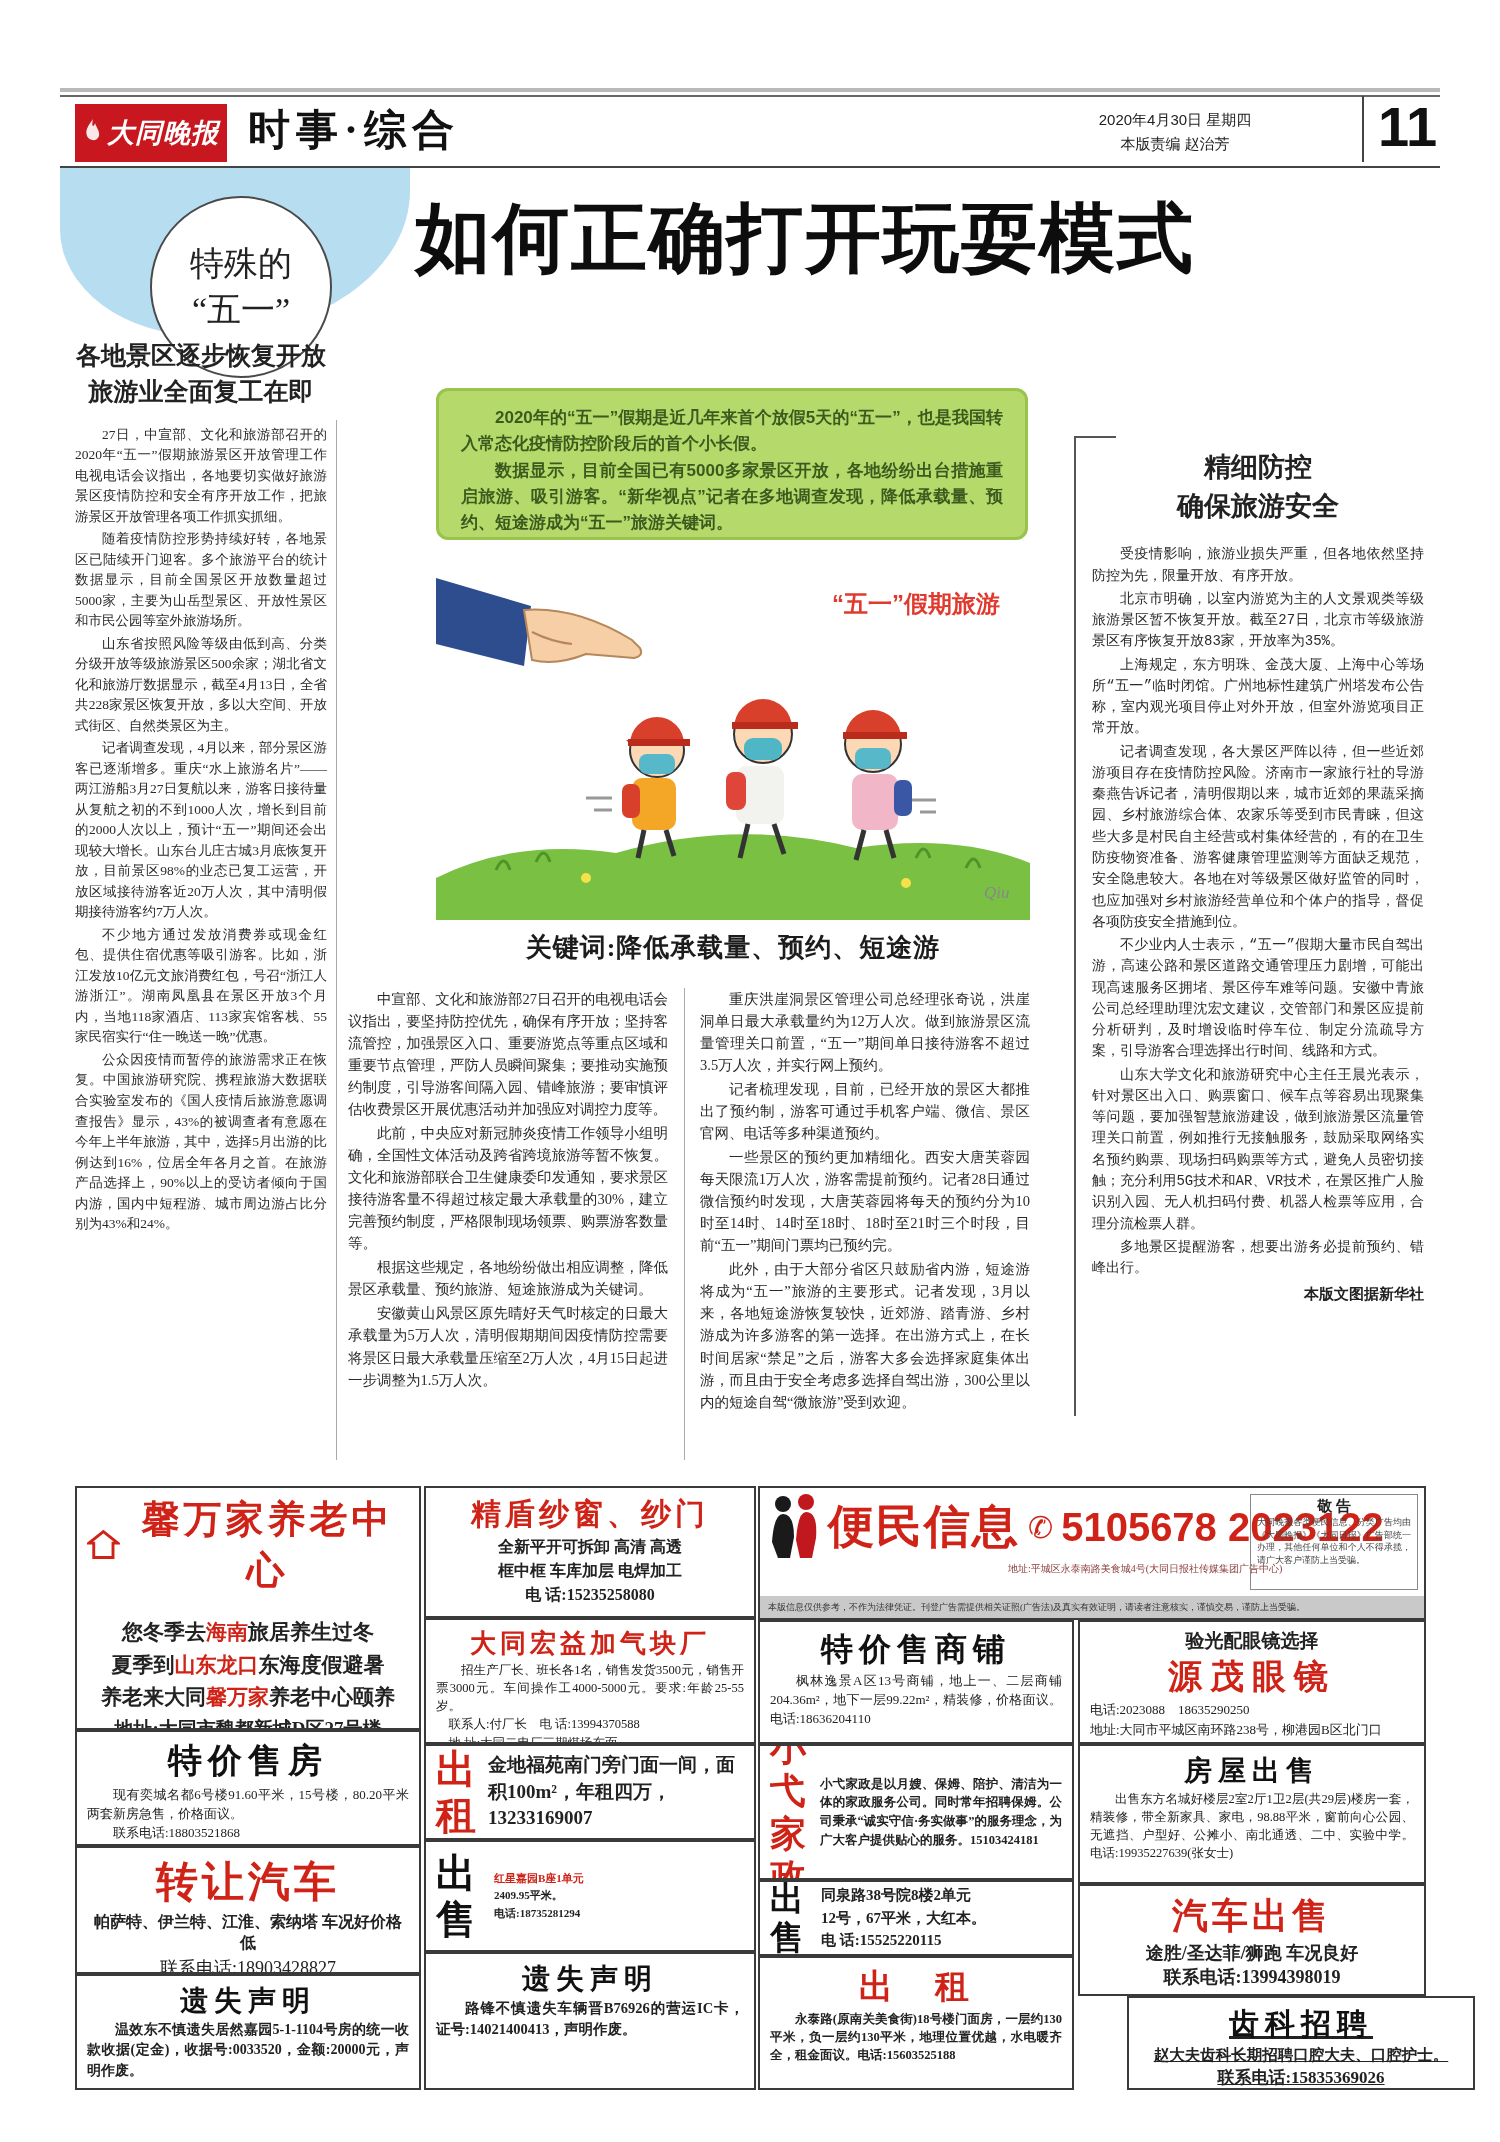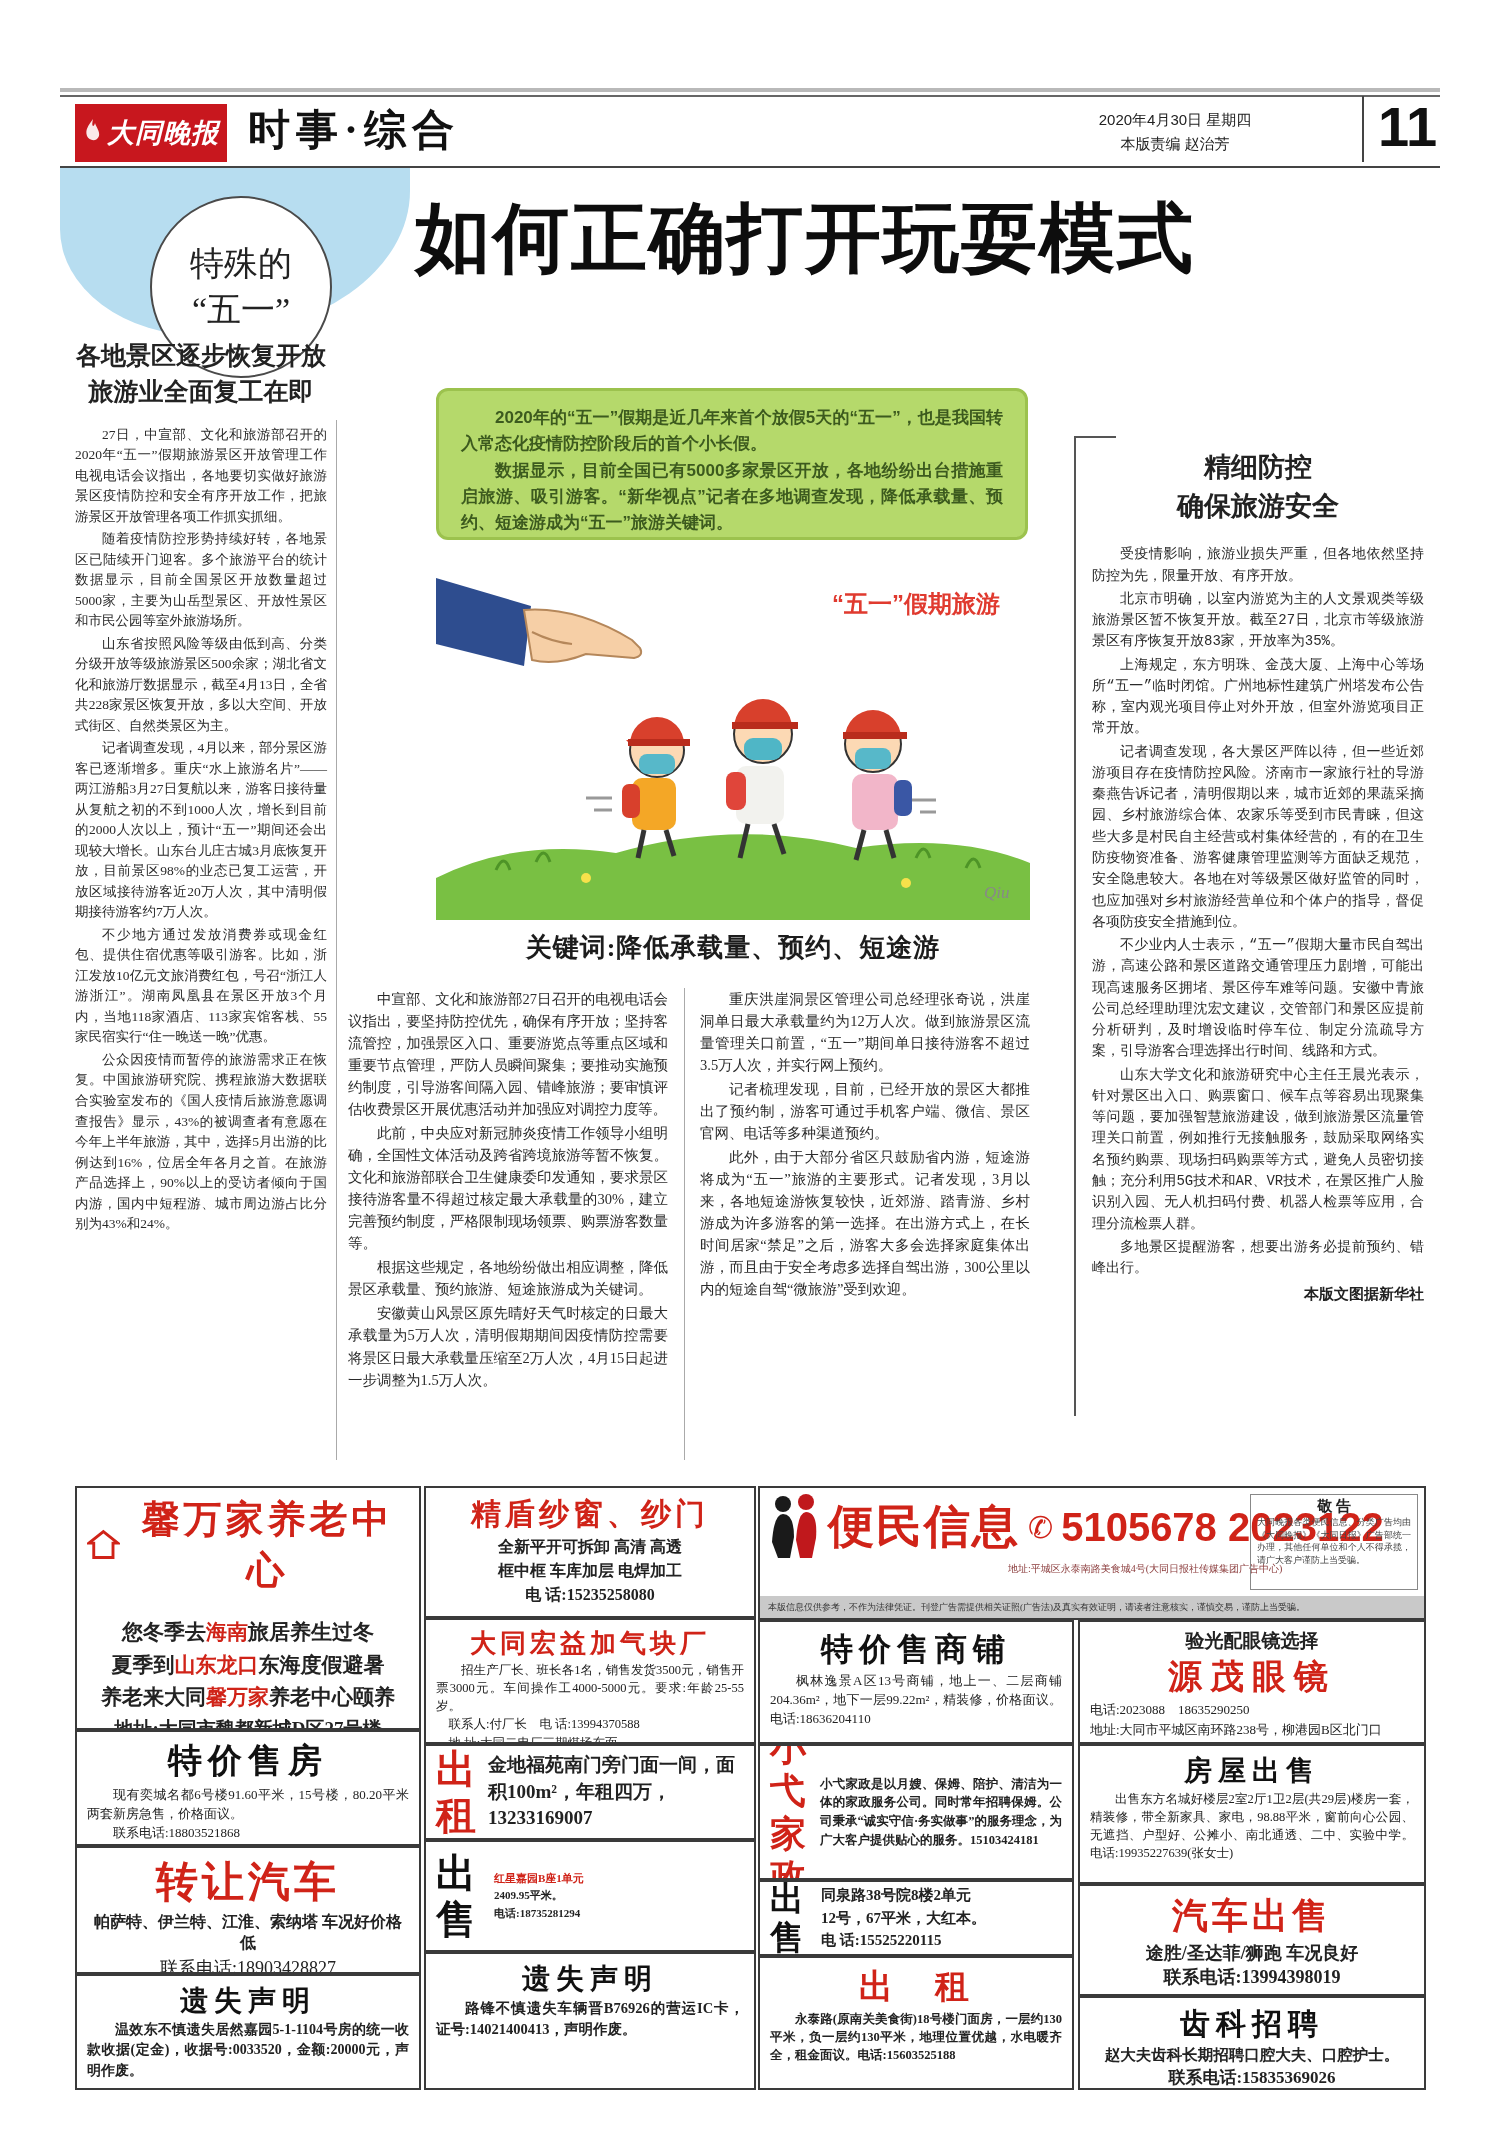--- a/index.html
+++ b/index.html
@@ -179,20 +179,21 @@
       <p>此前，中央应对新冠肺炎疫情工作领导小组明确，全国性文体活动及跨省跨境旅游等暂不恢复。文化和旅游部联合卫生健康委印发通知，要求景区接待游客量不得超过核定最大承载量的30%，建立完善预约制度，严格限制现场领票、购票游客数量等。</p>
       <p>根据这些规定，各地纷纷做出相应调整，降低景区承载量、预约旅游、短途旅游成为关键词。</p>
       <p>安徽黄山风景区原先晴好天气时核定的日最大承载量为5万人次，清明假期期间因疫情防控需要将景区日最大承载量压缩至2万人次，4月15日起进一步调整为1.5万人次。</p>
     </div>
   </div>
   <div class="abs divider-v2"></div>
   <div class="abs midcol2">
     <div class="bodytext">
       <p>重庆洪崖洞景区管理公司总经理张奇说，洪崖洞单日最大承载量约为12万人次。做到旅游景区流量管理关口前置，“五一”期间单日接待游客不超过3.5万人次，并实行网上预约。</p>
       <p>记者梳理发现，目前，已经开放的景区大都推出了预约制，游客可通过手机客户端、微信、景区官网、电话等多种渠道预约。</p>
+      <p>一些景区的预约更加精细化。西安大唐芙蓉园每天限流1万人次，游客需提前预约。记者28日通过微信预约时发现，大唐芙蓉园将每天的预约分为10时至14时、14时至18时、18时至21时三个时段，目前“五一”期间门票均已预约完。</p>
       <p>此外，由于大部分省区只鼓励省内游，短途游将成为“五一”旅游的主要形式。记者发现，3月以来，各地短途游恢复较快，近郊游、踏青游、乡村游成为许多游客的第一选择。在出游方式上，在长时间居家“禁足”之后，游客大多会选择家庭集体出游，而且由于安全考虑多选择自驾出游，300公里以内的短途自驾“微旅游”受到欢迎。</p>
     </div>
   </div>
 
   <div class="abs bracket-v"></div>
   <div class="abs bracket-h"></div>
   <div class="abs rightcol">
     <div class="col-title" style="font-size:27px;">
       <div>精细防控</div>
       <div>确保旅游安全</div>
@@ -351,19 +352,19 @@
       <p>出售东方名城好楼层2室2厅1卫2层(共29层)楼房一套，精装修，带全新家具、家电，98.88平米，窗前向心公园、无遮挡、户型好、公摊小、南北通透、二中、实验中学。电话:19935227639(张女士)</p>
     </div>
   </div>
 
   <div class="adbox" style="left:1078px;top:1884px;width:348px;height:112px;">
     <div class="ad-title-red" style="font-size:36px;">汽车出售</div>
     <div class="center bold" style="font-size:18px;">途胜/圣达菲/狮跑 车况良好</div>
     <div class="center bold" style="font-size:18px;">联系电话:13994398019</div>
   </div>
 
-  <div class="adbox" style="left:1078px;top:1996px;width:348px;height:94px;">
+  <div class="adbox" style="left:1127px;top:1996px;width:348px;height:94px;text-decoration:underline;">
     <div class="ad-title-black" style="font-size:30px;">齿科招聘</div>
     <div class="center bold" style="font-size:15.5px;">赵大夫齿科长期招聘口腔大夫、口腔护士。</div>
     <div class="center bold" style="font-size:17px;">联系电话:15835369026</div>
   </div>
 
 </div>
 
 </body></html>

